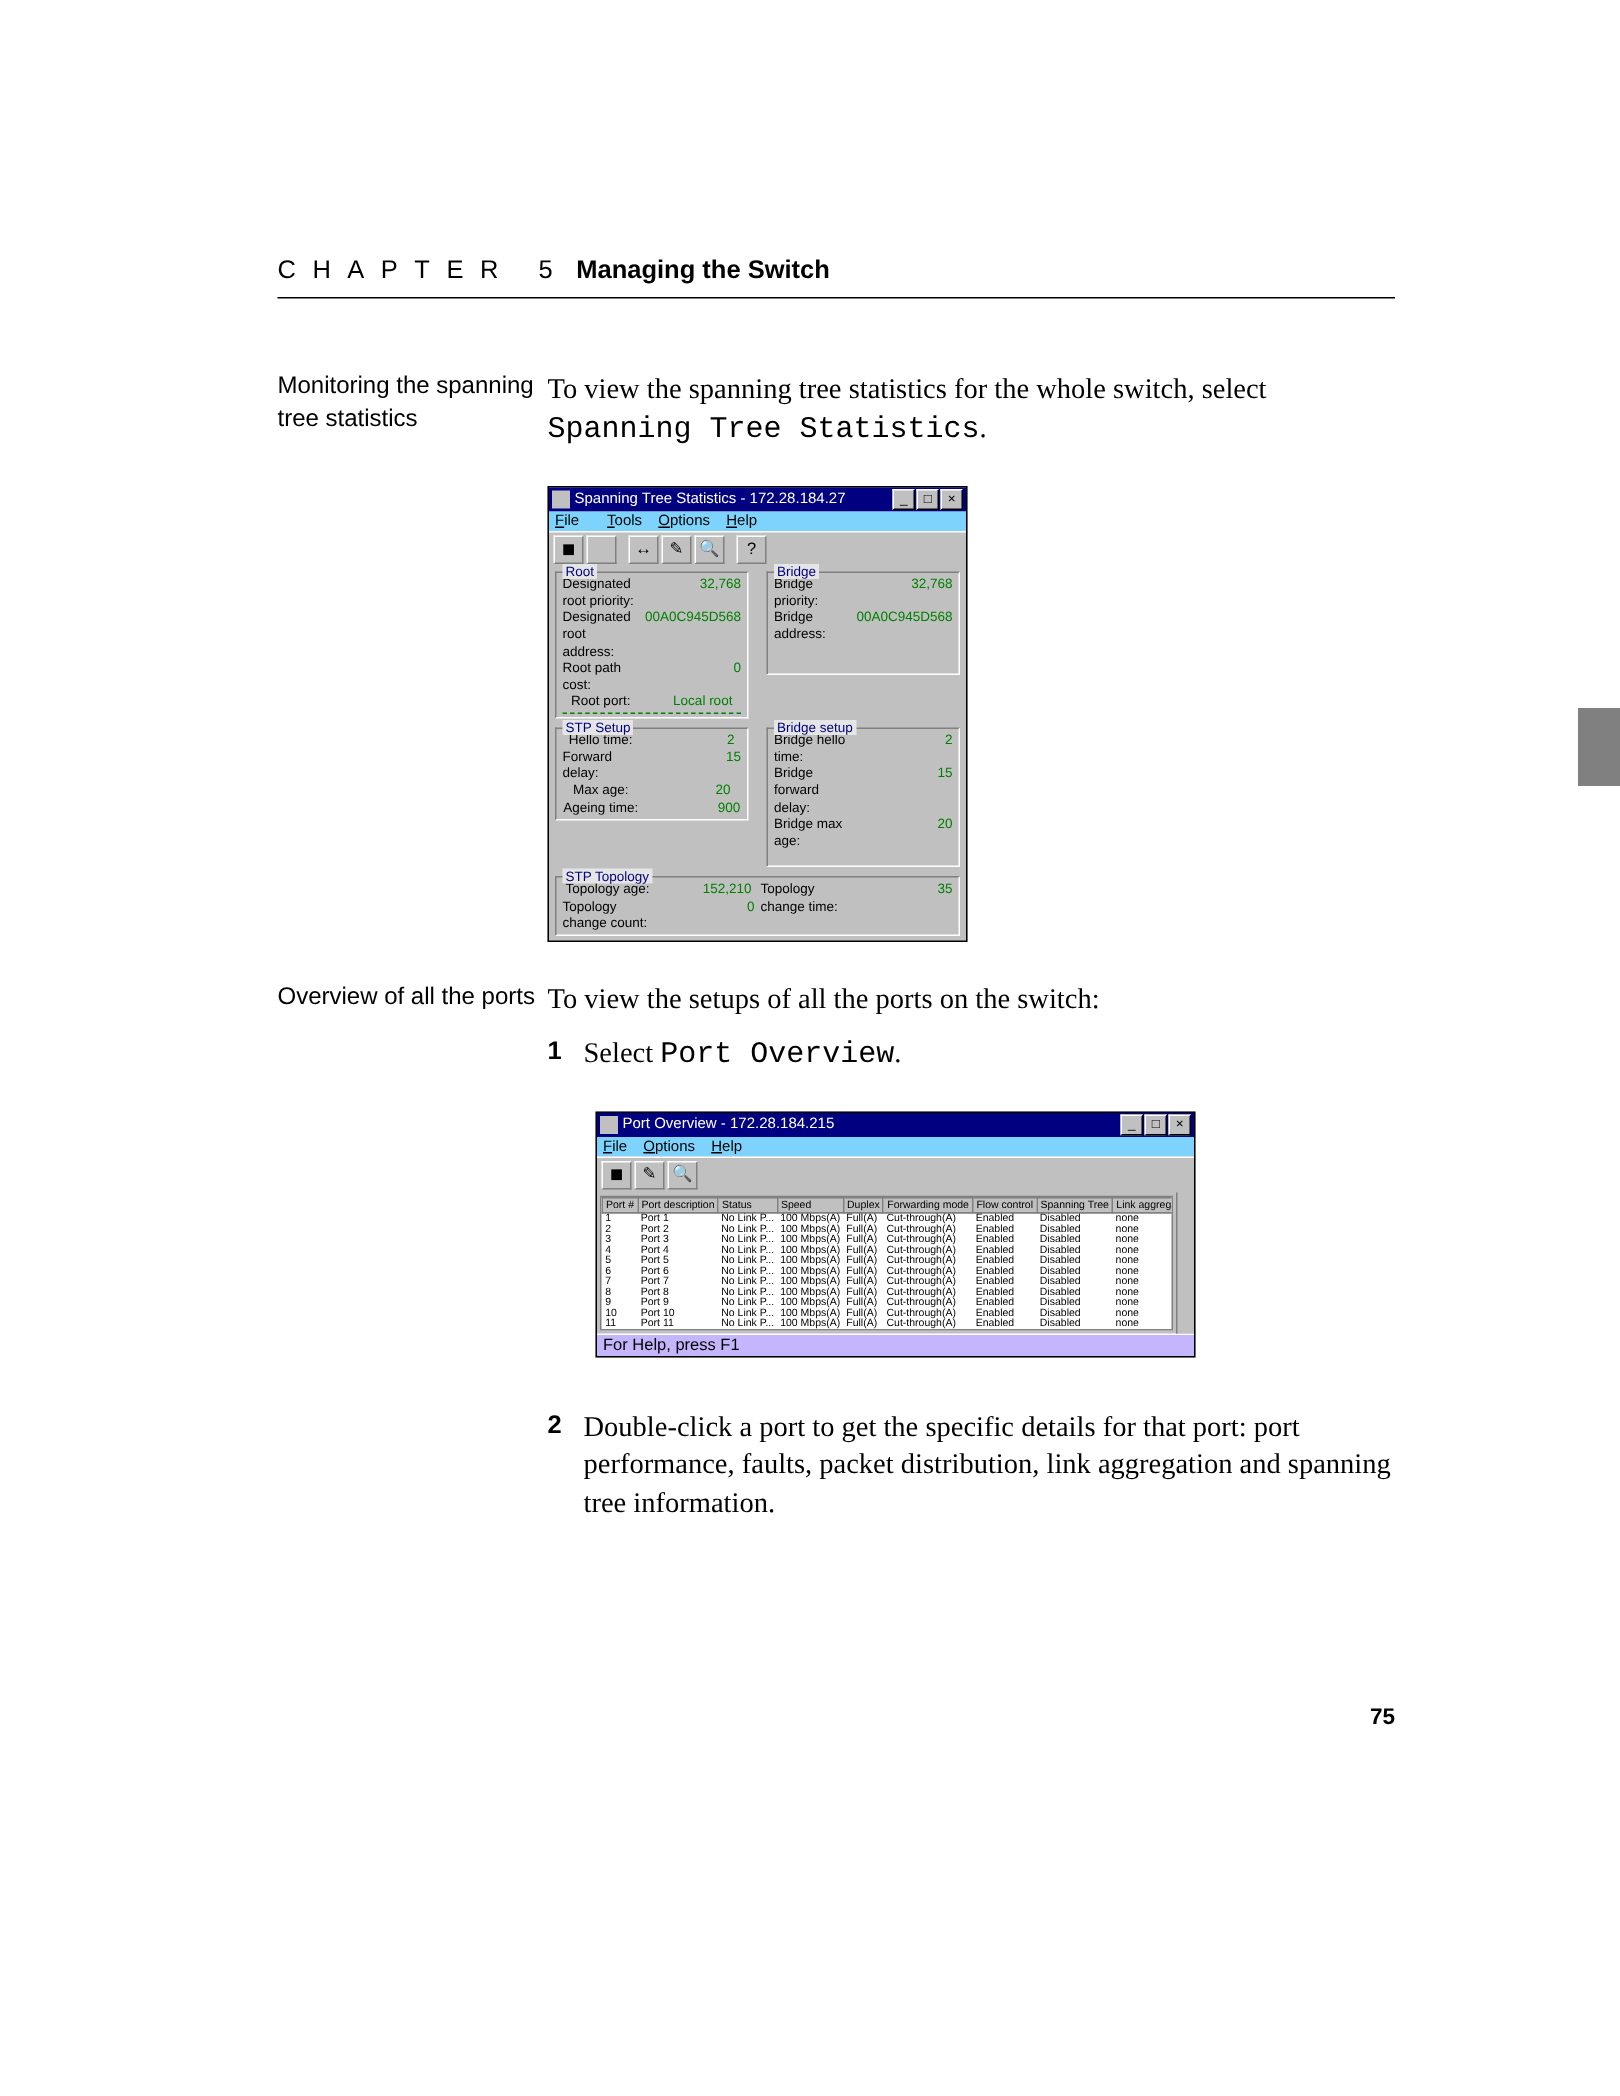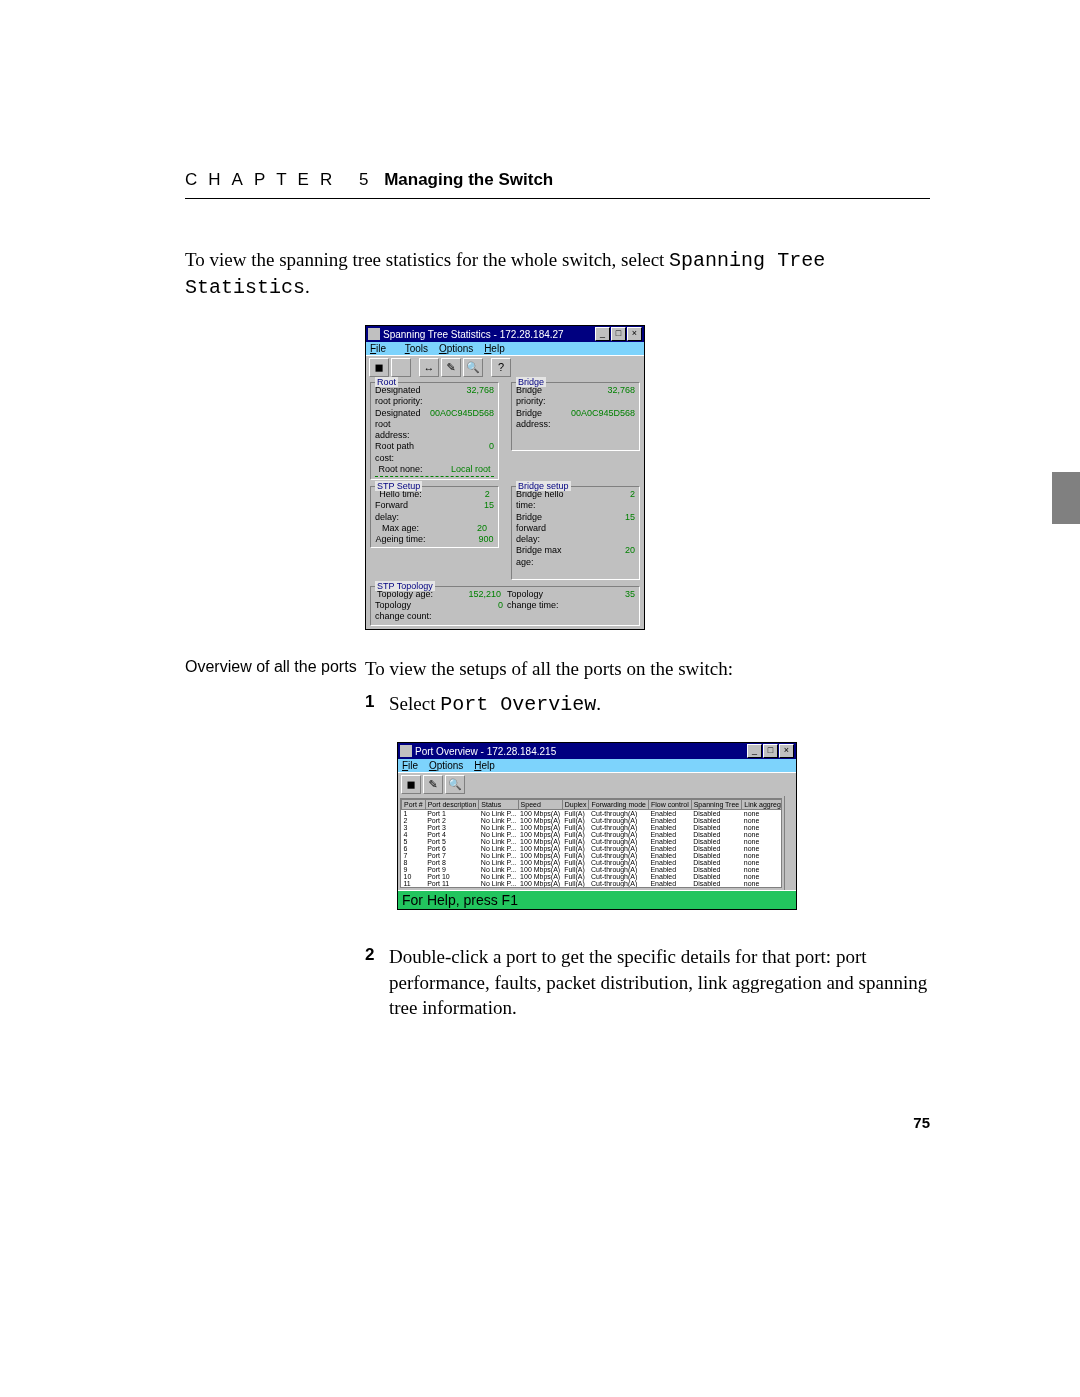--- a/index.html
+++ b/index.html
@@ -152,55 +152,56 @@
     font-weight: normal;
     padding: 1px 2px;
     text-align: left;
     white-space: nowrap;
   }
   table.port td {
     padding: 0 2px;
     white-space: nowrap;
   }
   .statusbar {
-    background: #22c55e;
+    background: #c4b5fd;
     border-top: 1px solid #fff;
-    font-size: 14px;
+    font-size: 11px;
     padding: 1px 4px;
   }
   .side-tab {
     position: absolute;
     right: 0;
     top: 472px;
     width: 28px;
     height: 52px;
     background: #808080;
   }
   .page-num {
     font-family: Arial, Helvetica, sans-serif;
     font-weight: bold;
     font-size: 15px;
     text-align: right;
-    margin-top: 93px;
+    margin-top: 120px;
   }
   .scrollbar-right { width: 11px; background:#c0c0c0; border-left:1px solid #808080;}
   .twrap-flex { display:flex; }
 </style>
 </head>
 <body>
 
 <div class="page">
   <div class="side-tab"></div>
 
   <div class="running-head">
     <span class="spaced">CHAPTER 5</span>
     <span class="bold">Managing the Switch</span>
   </div>
 
   <div class="section">
+    <div class="margin-col">Monitoring the spanning tree statistics</div>
     <div class="body-col">
       <span>To view the spanning tree statistics for the whole switch, select </span><span class="mono">Spanning Tree Statistics</span><span>.</span>
     </div>
   </div>
 
   <div class="win win1">
     <div class="titlebar">
       <span class="icon"></span>
       <span class="title-text">Spanning Tree Statistics - 172.28.184.27</span>
       <div class="winbtns">
@@ -236,21 +237,21 @@
             </div>
           <div class="panel-row">
               <span>Designated root address:</span>
               <span class="val">00A0C945D568</span>
             </div>
           <div class="panel-row">
               <span>Root path cost:</span>
               <span class="val">0</span>
             </div>
           <div class="panel-row">
-              <span>Root none:</span>
+              <span>Root port:</span>
               <span class="val">Local root</span>
             </div>
           <hr class="green-hr">
         </div>
       </div>
       <div>
         <div class="panel">
           <div class="panel-title">Bridge</div>
           <div class="panel-row">
               <span>Bridge priority:</span>

